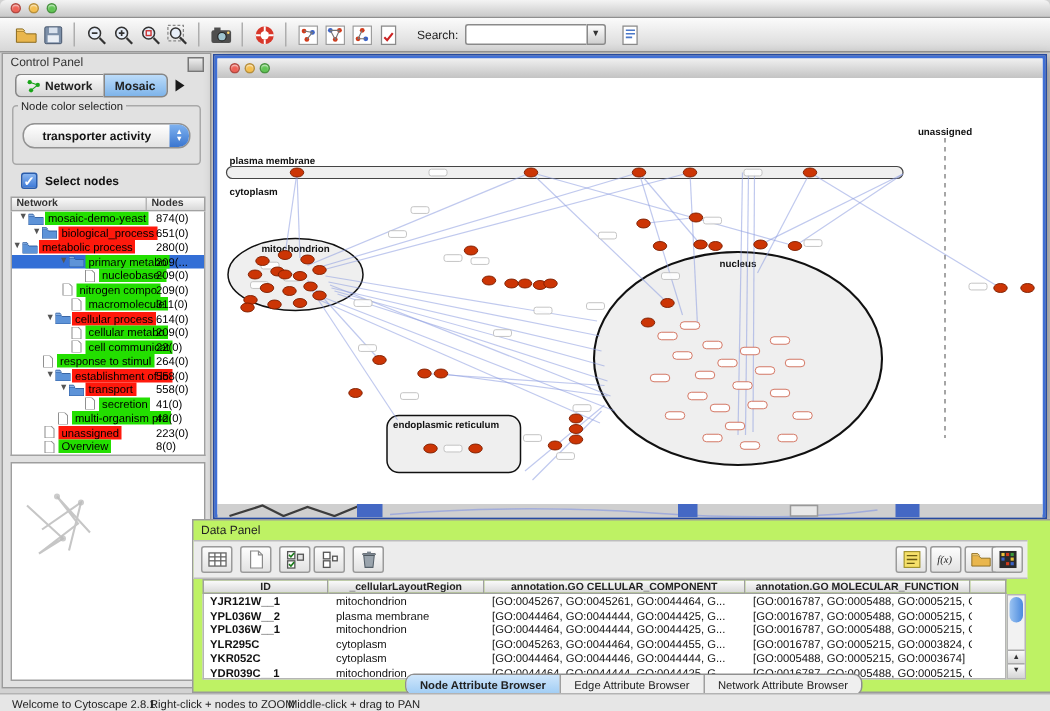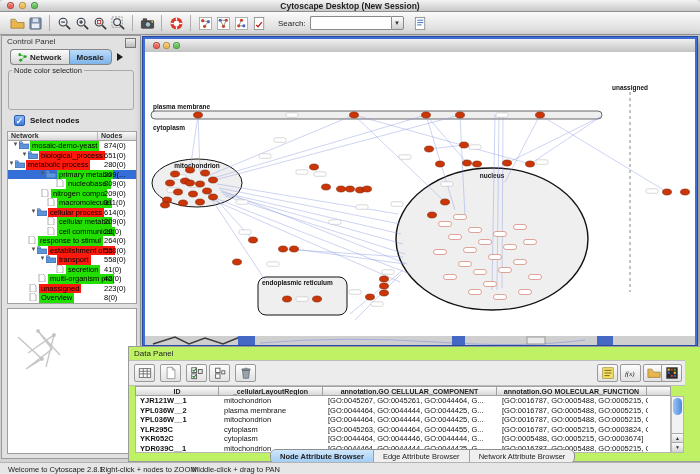--- a/index.html
+++ b/index.html
@@ -53,21 +53,21 @@
   #sel-nodes{left:12px;top:79px;display:flex;align-items:center;}
   #sel-check{width:11px;height:11px;border-radius:2px;border:1px solid #2a5cab;
     background:linear-gradient(#8ab6f0,#3c79d8);color:#fff;font-size:9px;line-height:10px;
     text-align:center;font-weight:bold;box-sizing:border-box;}
   #sel-label{font-size:8px;font-weight:bold;color:#111;margin-left:5px;}
   #tree-head{left:5px;top:95px;width:130px;height:10px;display:flex;
     background:linear-gradient(#fafafa,#d8d8d8);border:1px solid #a2a2a2;box-sizing:border-box;}
   .th-cell{font-size:7px;font-weight:bold;color:#333;padding-left:3px;border-right:1px solid #b5b5b5;}
   #tree-rows{left:5px;top:105px;width:130px;height:163px;background:#fff;
     border:1px solid #a2a2a2;border-top:none;box-sizing:border-box;overflow:hidden;}
-  .trow{position:relative;height:9.5px;display:flex;font-size:7.5px;color:#000;white-space:nowrap;}
+  .trow{position:relative;height:9.5px;display:flex;align-items:center;font-size:7.5px;color:#000;white-space:nowrap;}
   .trow.sel{background:#336fd6;}
   .exp{width:7px;font-size:6px;color:#555;line-height:7px;text-align:center;flex:none;}
   .ticon{width:10px;height:8px;flex:none;margin-right:1px;}
   .ticon svg{width:10px;height:8px;display:block;}
   .chip{padding:0 2px;line-height:9px;}
   .chip.g{background:#23df00;}
   .chip.r{background:#ff190c;}
   .tcount{position:absolute;left:96px;font-size:7.5px;color:#000;}
   .trow.sel .tcount{color:#000;}
   #birdseye{left:5px;top:272px;width:130px;height:146px;background:#fff;
@@ -116,21 +116,20 @@
   #statusbar{left:0;top:462px;width:700px;height:12px;background:#e6e6e6;border-top:1px solid #b3b3b3;}
   .status-item{position:absolute;top:2px;font-size:7.5px;color:#222;white-space:nowrap;}
 </style>
 </head>
 <body>
 
 <div id="titlebar" class="abs">
   <span class="light" style="left:7px;background:#ee6156;"></span>
   <span class="light" style="left:19px;background:#f5bf4f;"></span>
   <span class="light" style="left:31px;background:#61c554;"></span>
-  <div id="win-title" class="abs">Cytoscape Desktop (New Session)</div>
 </div>
 
 <div id="toolbar" class="abs">
   <div id="tb-icons" style="margin-left:8px;">
       <button class="tbtn">
         <svg viewBox="0 0 16 16">
           <path d="M1 5h5l2 2h7v6H1z" fill="#e9b64d" stroke="#8a6a1d" stroke-width=".7"></path>
           <path d="M1 5V3.5h4.5L7 5" fill="#f4cf7a" stroke="#8a6a1d" stroke-width=".7"></path>
         </svg>
       </button>
@@ -260,20 +259,27 @@
       <span style="margin-left:3px;">Network</span>
     </span>
     <span class="cptab sel">
       <span>Mosaic</span>
     </span>
     <span id="cp-tab-arrow"></span>
   </div>
 
   <div id="ncs-group" class="abs"></div>
   <span id="ncs-title" class="abs">Node color selection</span>
+  <div id="ncs-combo" class="abs">
+    <span id="ncs-combo-label">transporter activity</span>
+    <span id="ncs-stepper">
+        <span>▲</span>
+        <span>▼</span>
+      </span>
+  </div>
 
   <div id="sel-nodes" class="abs">
     <span id="sel-check">✓</span>
     <span id="sel-label">Select nodes</span>
   </div>
 
   <div id="tree-head" class="abs">
     <span class="th-cell" style="width:91px;">Network</span>
     <span class="th-cell" style="width:37px;border-right:none;">Nodes</span>
   </div>

